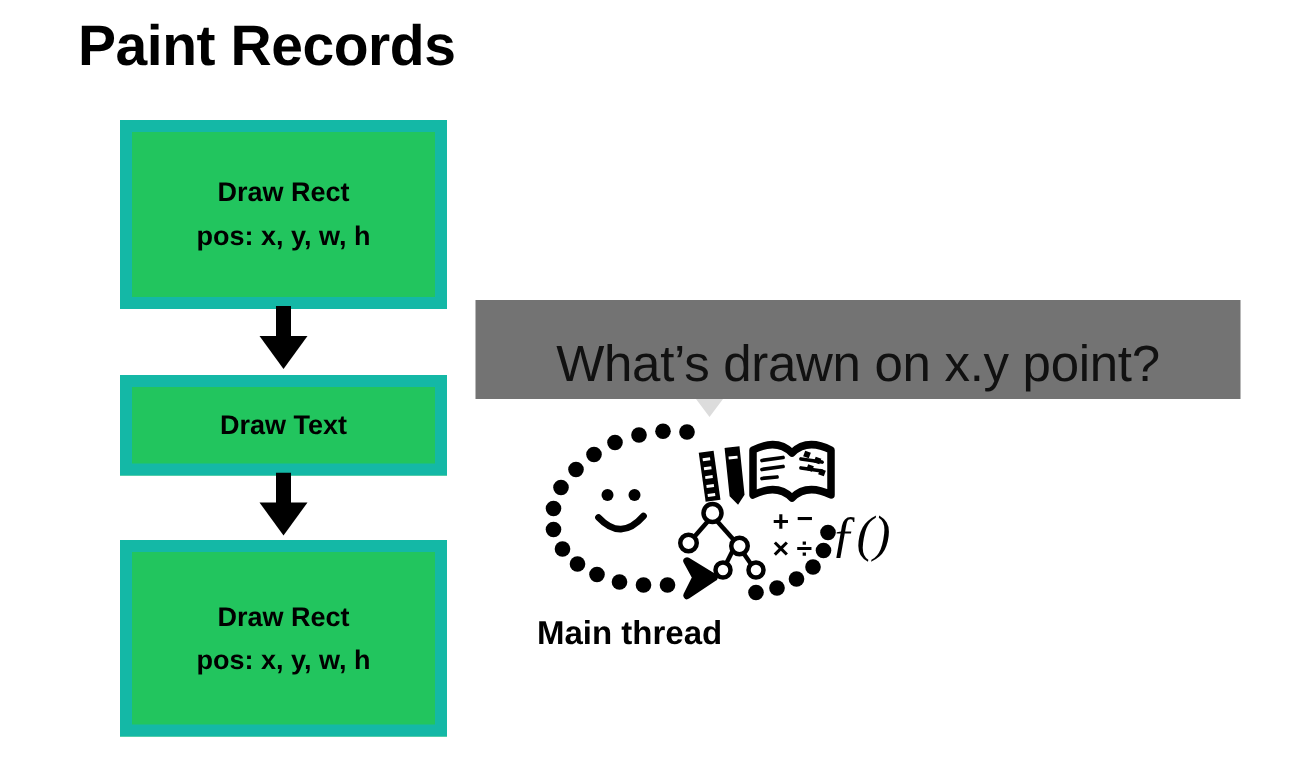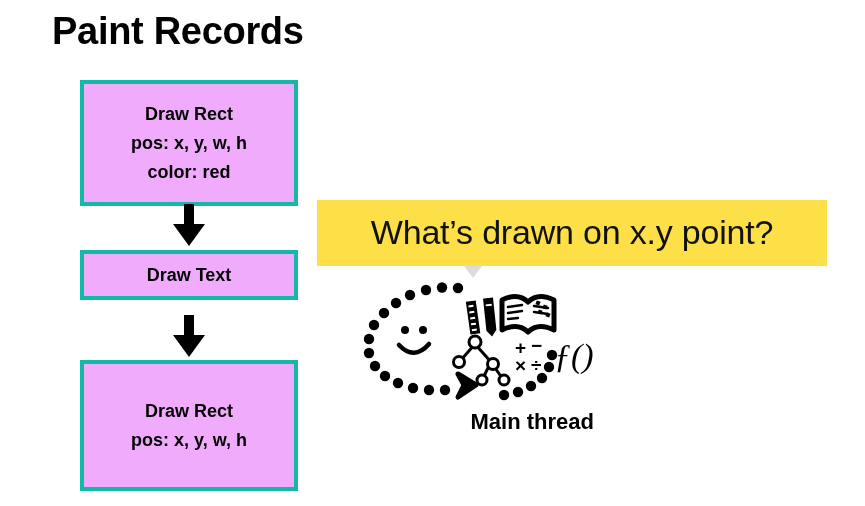--- a/index.html
+++ b/index.html
@@ -24,59 +24,59 @@
     font-weight: bold;
     letter-spacing: -0.3px;
     line-height: 40px;
     white-space: nowrap;
   }
 
   
   .record-box {
     position: absolute;
     box-sizing: border-box;
-    background: #f0abfc;
-    border: 4px solid #14b8a6;
+    background: #22c55e;
+    border: 8px solid #14b8a6;
     display: flex;
     flex-direction: column;
     align-items: center;
     justify-content: center;
   }
   .record-line {
     font-size: 18px;
     font-weight: bold;
     line-height: 29px;
     white-space: nowrap;
     text-align: center;
   }
 
   #box-draw-rect-red  { left: 80px;  top: 80px;  width: 218px; height: 126px; }
-  #box-draw-text      { left: 80px;  top: 250px; width: 218px; height: 50px;  }
+  #box-draw-text      { left: 80px;  top: 250px; width: 218px; height: 67px;  }
   #box-draw-rect-blue { left: 80px;  top: 360px; width: 218px; height: 131px; }
 
   
   .flow-arrow {
     position: absolute;
     width: 44px;
     height: 44px;
   }
 
   #arrow-1 { left: 167px; top: 204px; }
   #arrow-2 { left: 167px; top: 315px; }
 
   
   #speech-bubble {
     position: absolute;
     left: 317px;
     top: 200px;
     width: 510px;
     height: 66px;
-    background: #fde047;
+    background: #737373;
     display: flex;
-    align-items: center;
+    align-items: flex-end;
     justify-content: center;
     box-sizing: border-box;
     padding-bottom: 3px;
   }
   #speech-bubble-text {
     font-size: 34px;
     line-height: 40px;
     letter-spacing: -0.2px;
     white-space: nowrap;
     color: #111111;
@@ -99,36 +99,35 @@
     top: 282px;
     width: 236px;
     height: 122px;
   }
 
   #main-thread-label {
     position: absolute;
     left: 358px;
     top: 408px;
     width: 236px;
-    text-align: right;
+    text-align: left;
     font-size: 22px;
     font-weight: bold;
     line-height: 28px;
     white-space: nowrap;
   }
 </style>
 </head>
 <body>
 
 <div id="page-title">Paint Records</div>
 
 <div class="record-box" id="box-draw-rect-red">
   <div class="record-line">Draw Rect</div>
   <div class="record-line">pos: x, y, w, h</div>
-  <div class="record-line">color: red</div>
 </div>
 
 <div class="flow-arrow" id="arrow-1">
   <svg width="44" height="44" viewBox="0 0 44 44">
     <rect x="17" y="0" width="10" height="24" fill="#000000"></rect>
     <polygon points="6,20 38,20 22,42" fill="#000000"></polygon>
   </svg>
 </div>
 
 <div class="record-box" id="box-draw-text">

